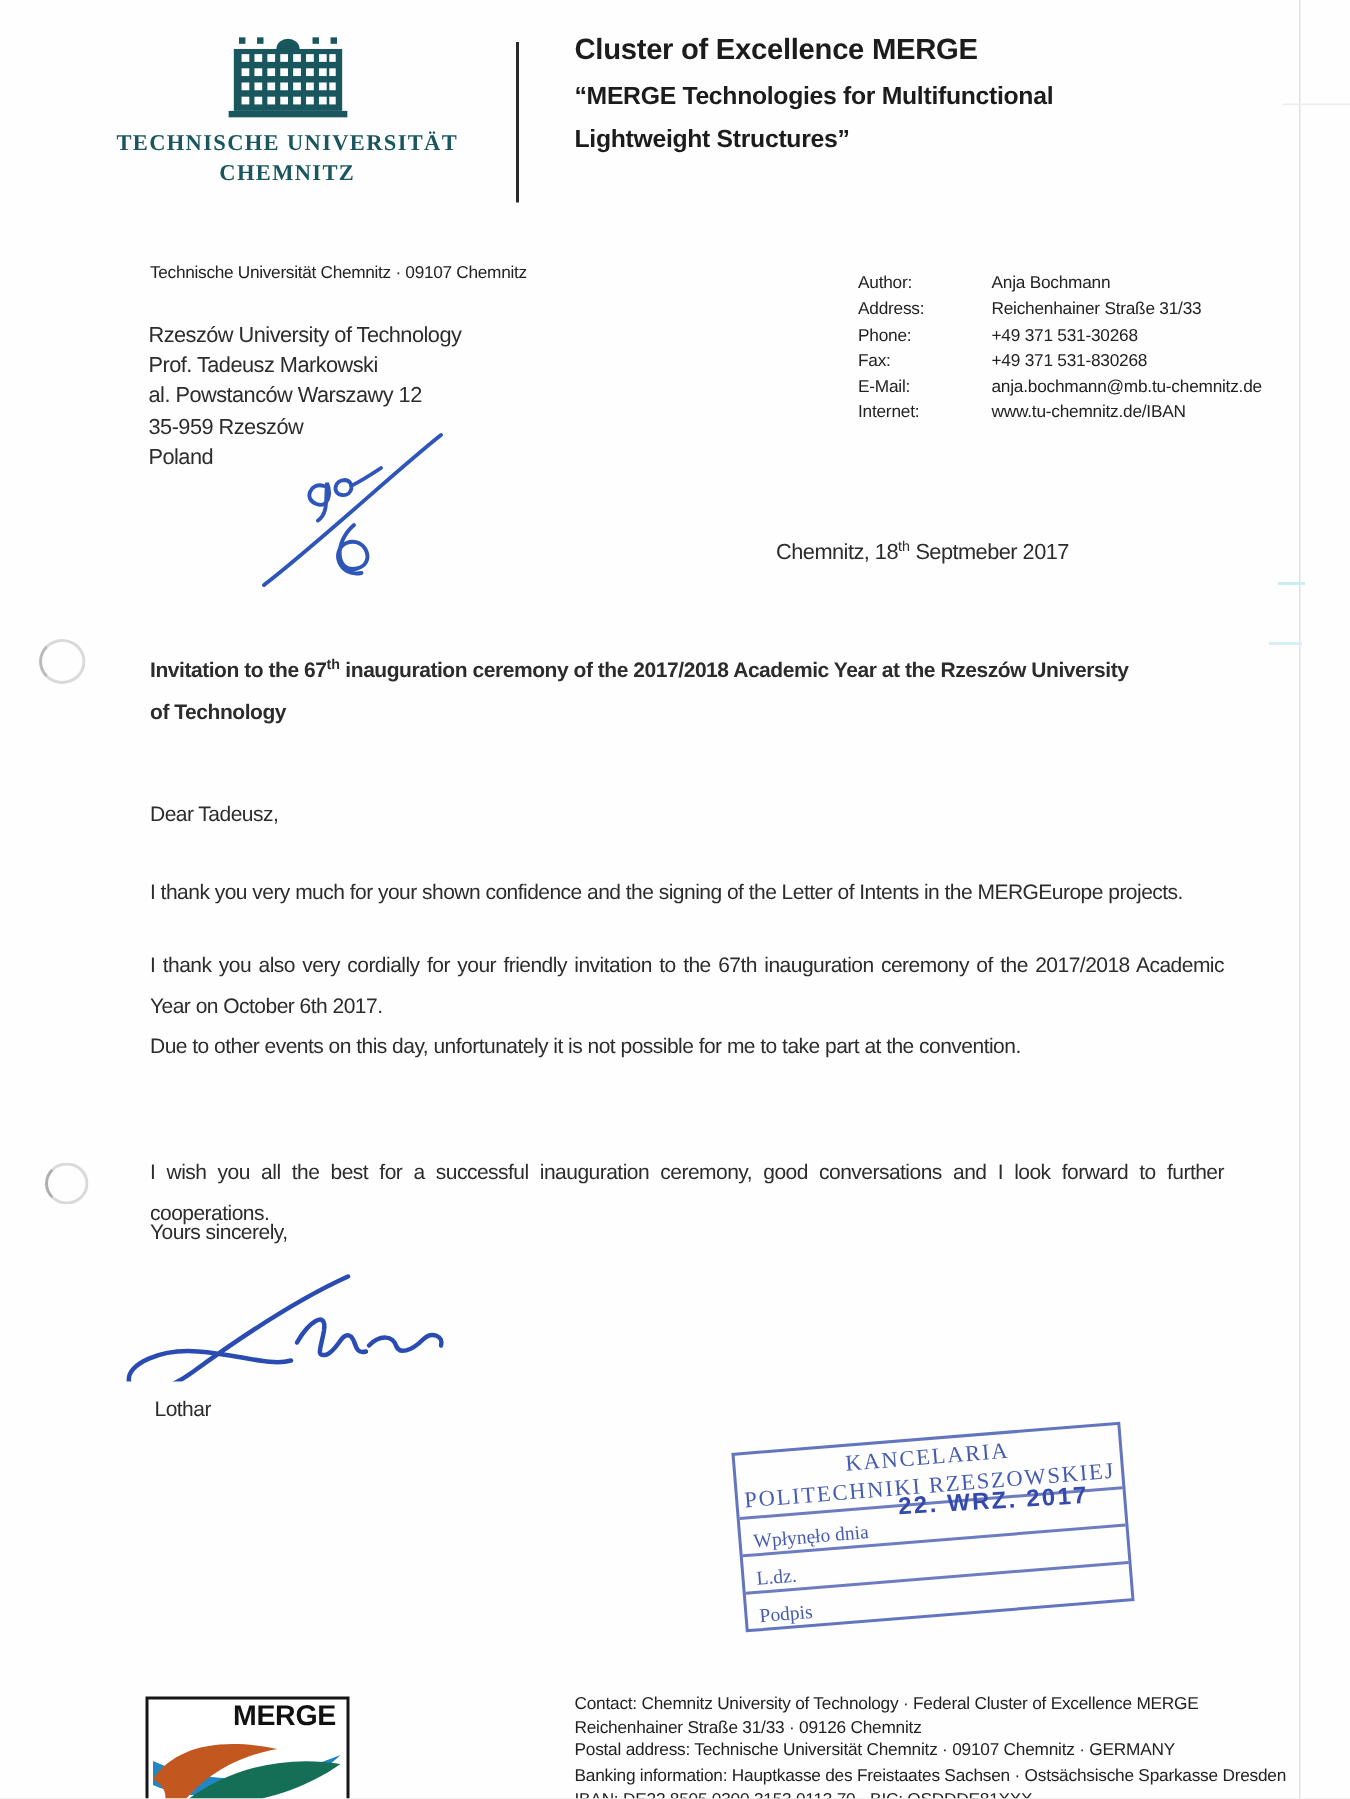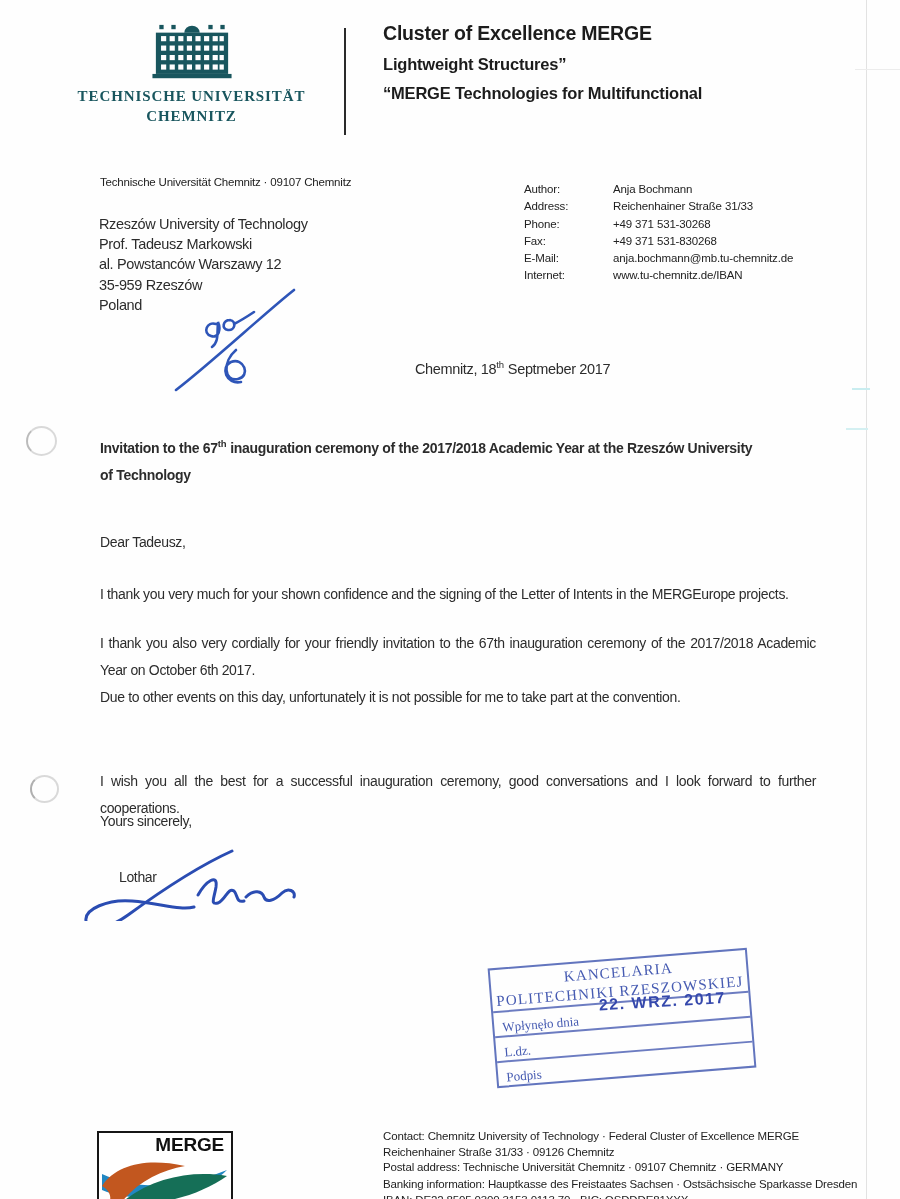--- a/index.html
+++ b/index.html
@@ -13,36 +13,36 @@
   .tu-name{font-size:15px;font-weight:bold;letter-spacing:0.9px;line-height:20px;}
   .divider{left:344px;top:28px;width:2px;height:107px;background:#2a2a2a;}
   .cluster-block{left:383px;top:22px;color:#1c1c1c;}
   .cluster-title{font-size:19.5px;font-weight:bold;margin-bottom:5px;letter-spacing:-0.2px;}
   .cluster-sub{font-size:16.5px;font-weight:bold;line-height:28.5px;letter-spacing:-0.2px;}
 
   
   .sender-line{left:100px;top:176px;font-size:11.5px;letter-spacing:-0.2px;color:#222;}
   .recipient{left:99px;top:214px;font-size:14.5px;line-height:20.2px;}
   .contact-block{left:524px;top:181px;font-size:11.5px;line-height:17.3px;letter-spacing:-0.15px;color:#222;}
-  .contact-row{display:flex;}
+  .contact-row{display:flex;margin-left:48px;}
   .contact-row .lbl{width:89px;flex:none;}
 
-  .dateline{left:415px;top:359px;width:400px;text-align:left;font-size:14.5px;}
+  .dateline{left:415px;top:359px;width:400px;text-align:center;font-size:14.5px;}
   .sup{vertical-align:super;font-size:9.5px;letter-spacing:0;}
 
   
   .subject{left:100px;top:430px;width:740px;font-weight:bold;font-size:14px;line-height:27.5px;letter-spacing:-0.3px;white-space:nowrap;}
   .bodytext{font-size:14px;line-height:27px;}
   .salutation{left:100px;top:529px;}
   .p1{left:100px;top:581px;white-space:nowrap;}
   .p2{left:100px;top:630px;width:716px;}
   .p2 .just{text-align:justify;}
   .p3{left:100px;top:732px;width:716px;text-align:justify;margin-top:36px;}
   .closing{left:100px;top:808px;}
-  .signed-name{left:103px;top:864px;margin-left:16px;}
+  .signed-name{left:103px;top:926px;}
 
   
   .stamp{left:492px;top:958px;width:260px;height:120px;border:2.5px solid rgba(61,83,174,0.85);
          transform:rotate(-4.6deg);color:#3d53ae;font-family:"Liberation Serif",serif;
          box-sizing:border-box;opacity:0.95;letter-spacing:0;}
   .stamp-header{height:43px;border-bottom:2px solid rgba(61,83,174,0.8);text-align:center;
                 font-size:15px;line-height:19px;letter-spacing:1.2px;padding-top:3px;box-sizing:border-box;}
   .stamp-row{height:25px;border-bottom:2px solid rgba(61,83,174,0.8);font-size:13px;
              padding:7px 0 0 8px;box-sizing:border-box;}
   .stamp-row.last{border-bottom:none;}
@@ -117,22 +117,22 @@
       </g>
     </svg>
     <div class="tu-name">TECHNISCHE UNIVERSITÄT</div>
     <div class="tu-name">CHEMNITZ</div>
   </div>
 
   <div class="abs divider"></div>
 
   <div class="abs cluster-block">
     <div class="cluster-title">Cluster of Excellence MERGE</div>
+    <div class="cluster-sub">“MERGE Technologies for Multifunctional</div>
     <div class="cluster-sub">Lightweight Structures”</div>
-    <div class="cluster-sub">“MERGE Technologies for Multifunctional</div>
   </div>
 
   <div class="abs sender-line">Technische Universität Chemnitz · 09107 Chemnitz</div>
 
   <div class="abs recipient">
     <div>Rzeszów University of Technology</div>
     <div>Prof. Tadeusz Markowski</div>
     <div>al. Powstanców Warszawy 12</div>
     <div>35-959 Rzeszów</div>
     <div>Poland</div>

